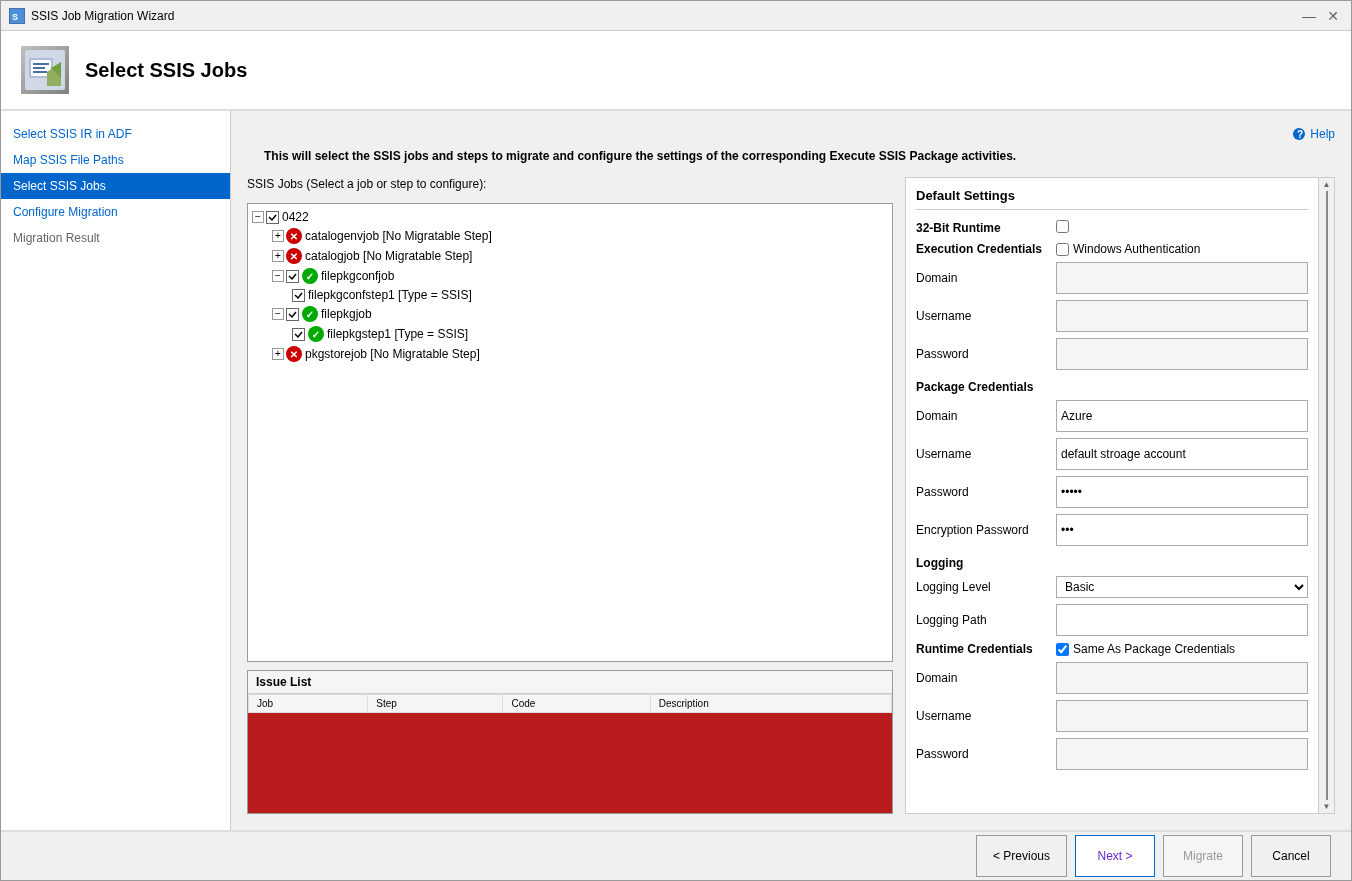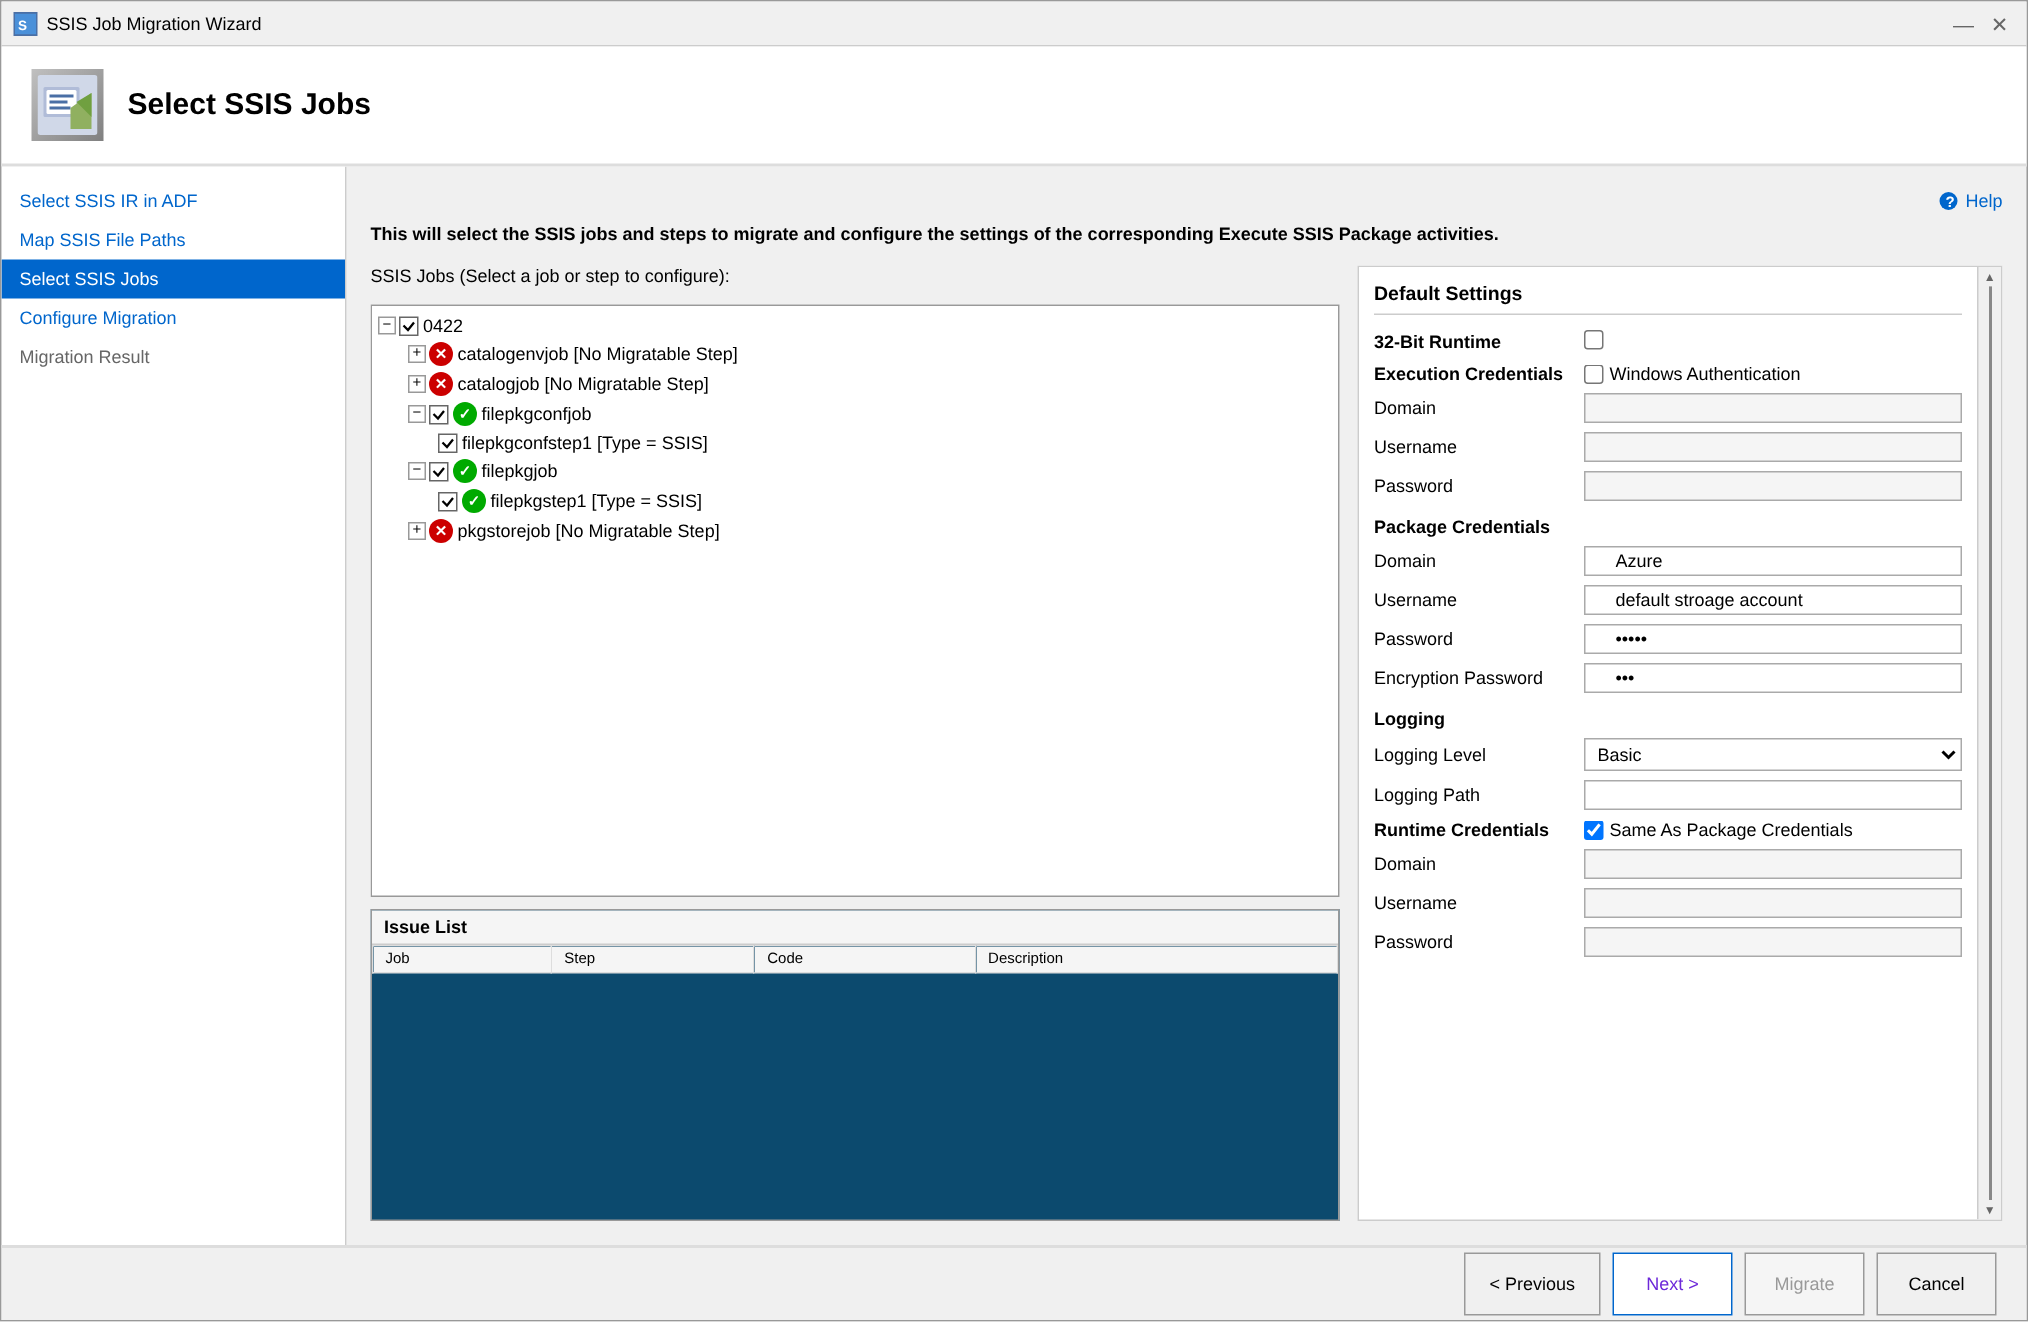--- a/index.html
+++ b/index.html
@@ -22,21 +22,21 @@
     .sidebar { width: 230px; background: white; border-right: 1px solid #ccc; padding-top: 10px; flex-shrink: 0; }
     .sidebar-item { padding: 6px 12px; cursor: pointer; font-size: 12px; color: #0066cc; }
     .sidebar-item.active { background: #0066cc; color: white; }
     .sidebar-item.disabled { color: #666; cursor: default; }
 
     .content-area { flex: 1; display: flex; flex-direction: column; padding: 16px; overflow: auto; }
 
     .help-bar { display: flex; justify-content: flex-end; margin-bottom: 8px; }
     .help-link { color: #0066cc; text-decoration: none; font-size: 12px; display: flex; align-items: center; gap: 4px; cursor: pointer; }
 
-    .description { font-size: 12px; margin-bottom: 14px; font-weight: normal; }
+    .description { font-size: 12px; margin-bottom: 14px; font-weight: normal; margin-left: 17px; }
     .description strong { font-weight: bold; }
 
     .panels { display: flex; flex: 1; gap: 12px; overflow: hidden; }
 
     .left-panel { flex: 1; display: flex; flex-direction: column; gap: 8px; }
     .right-panel { width: 430px; background: white; border: 1px solid #ccc; overflow-y: auto; flex-shrink: 0; }
 
     .panel-label { font-size: 12px; margin-bottom: 4px; }
 
     .tree-panel { border: 1px solid #999; background: white; flex: 1; overflow: auto; padding: 4px; min-height: 200px; }
@@ -44,34 +44,34 @@
     .tree-row { display: flex; align-items: center; padding: 2px 0; font-size: 12px; white-space: nowrap; }
     .tree-indent { display: inline-block; width: 16px; }
     .tree-expander { display: inline-block; width: 12px; height: 12px; border: 1px solid #999; text-align: center; line-height: 10px; font-size: 10px; cursor: pointer; margin-right: 2px; }
     .tree-checkbox { width: 13px; height: 13px; border: 1px solid #666; display: inline-flex; align-items: center; justify-content: center; margin-right: 3px; background: white; flex-shrink: 0; }
     .tree-checkbox.checked { background: white; }
     .tree-status-icon { width: 16px; height: 16px; border-radius: 50%; display: inline-flex; align-items: center; justify-content: center; margin-right: 3px; font-size: 10px; font-weight: bold; flex-shrink: 0; }
     .tree-status-icon.error { background: #cc0000; color: white; }
     .tree-status-icon.ok { background: #00aa00; color: white; }
     .tree-label { font-size: 12px; }
 
-    .issue-panel { border: 1px solid #999; background: #0c4a6e; height: 208px; display: flex; flex-direction: column; }
+    .issue-panel { border: 1px solid #999; background: #b91c1c; height: 144px; display: flex; flex-direction: column; }
     .issue-panel-header { background: #f5f5f5; border-bottom: 1px solid #ccc; padding: 4px 8px; font-size: 12px; font-weight: bold; }
     .issue-table { flex: 1; overflow: auto; }
     .issue-table table { width: 100%; border-collapse: collapse; font-size: 10px; }
     .issue-table th { background: #f5f5f5; border: 1px solid #ddd; padding: 3px 8px; text-align: left; font-weight: normal; position: sticky; top: 0; }
 
     .settings-panel { padding: 10px; }
     .settings-title { font-size: 13px; font-weight: bold; border-bottom: 1px solid #ccc; padding-bottom: 6px; margin-bottom: 10px; }
     .settings-section-title { font-size: 12px; font-weight: bold; margin: 10px 0 6px; }
     .settings-row { display: flex; align-items: center; margin-bottom: 6px; }
     .settings-label { width: 140px; font-size: 12px; flex-shrink: 0; }
     .settings-label.bold { font-weight: bold; }
     .settings-control { flex: 1; }
-    .settings-input { width: 100%; border: 1px solid #aaa; padding: 2px 20px; font-size: 12px; background: #f5f5f5; height: 20px; }
+    .settings-input { width: 100%; border: 1px solid #aaa; padding: 2px 4px; font-size: 12px; background: #f5f5f5; height: 32px; }
     .settings-input.white-bg { background: white; }
     .settings-checkbox-row { display: flex; align-items: center; gap: 4px; font-size: 12px; }
     .settings-checkbox { width: 13px; height: 13px; }
     .settings-select { width: 100%; border: 1px solid #aaa; padding: 2px 4px; font-size: 12px; background: white; height: 22px; }
 
     .right-panel-inner { display: flex; overflow: hidden; height: 100%; }
     .right-panel-content { flex: 1; overflow-y: auto; }
     .right-panel-scroll { width: 16px; background: #f0f0f0; border-left: 1px solid #ccc; flex-shrink: 0; display: flex; flex-direction: column; align-items: center; padding: 2px 0; }
     .scroll-arrow { font-size: 8px; cursor: pointer; color: #666; }
 

